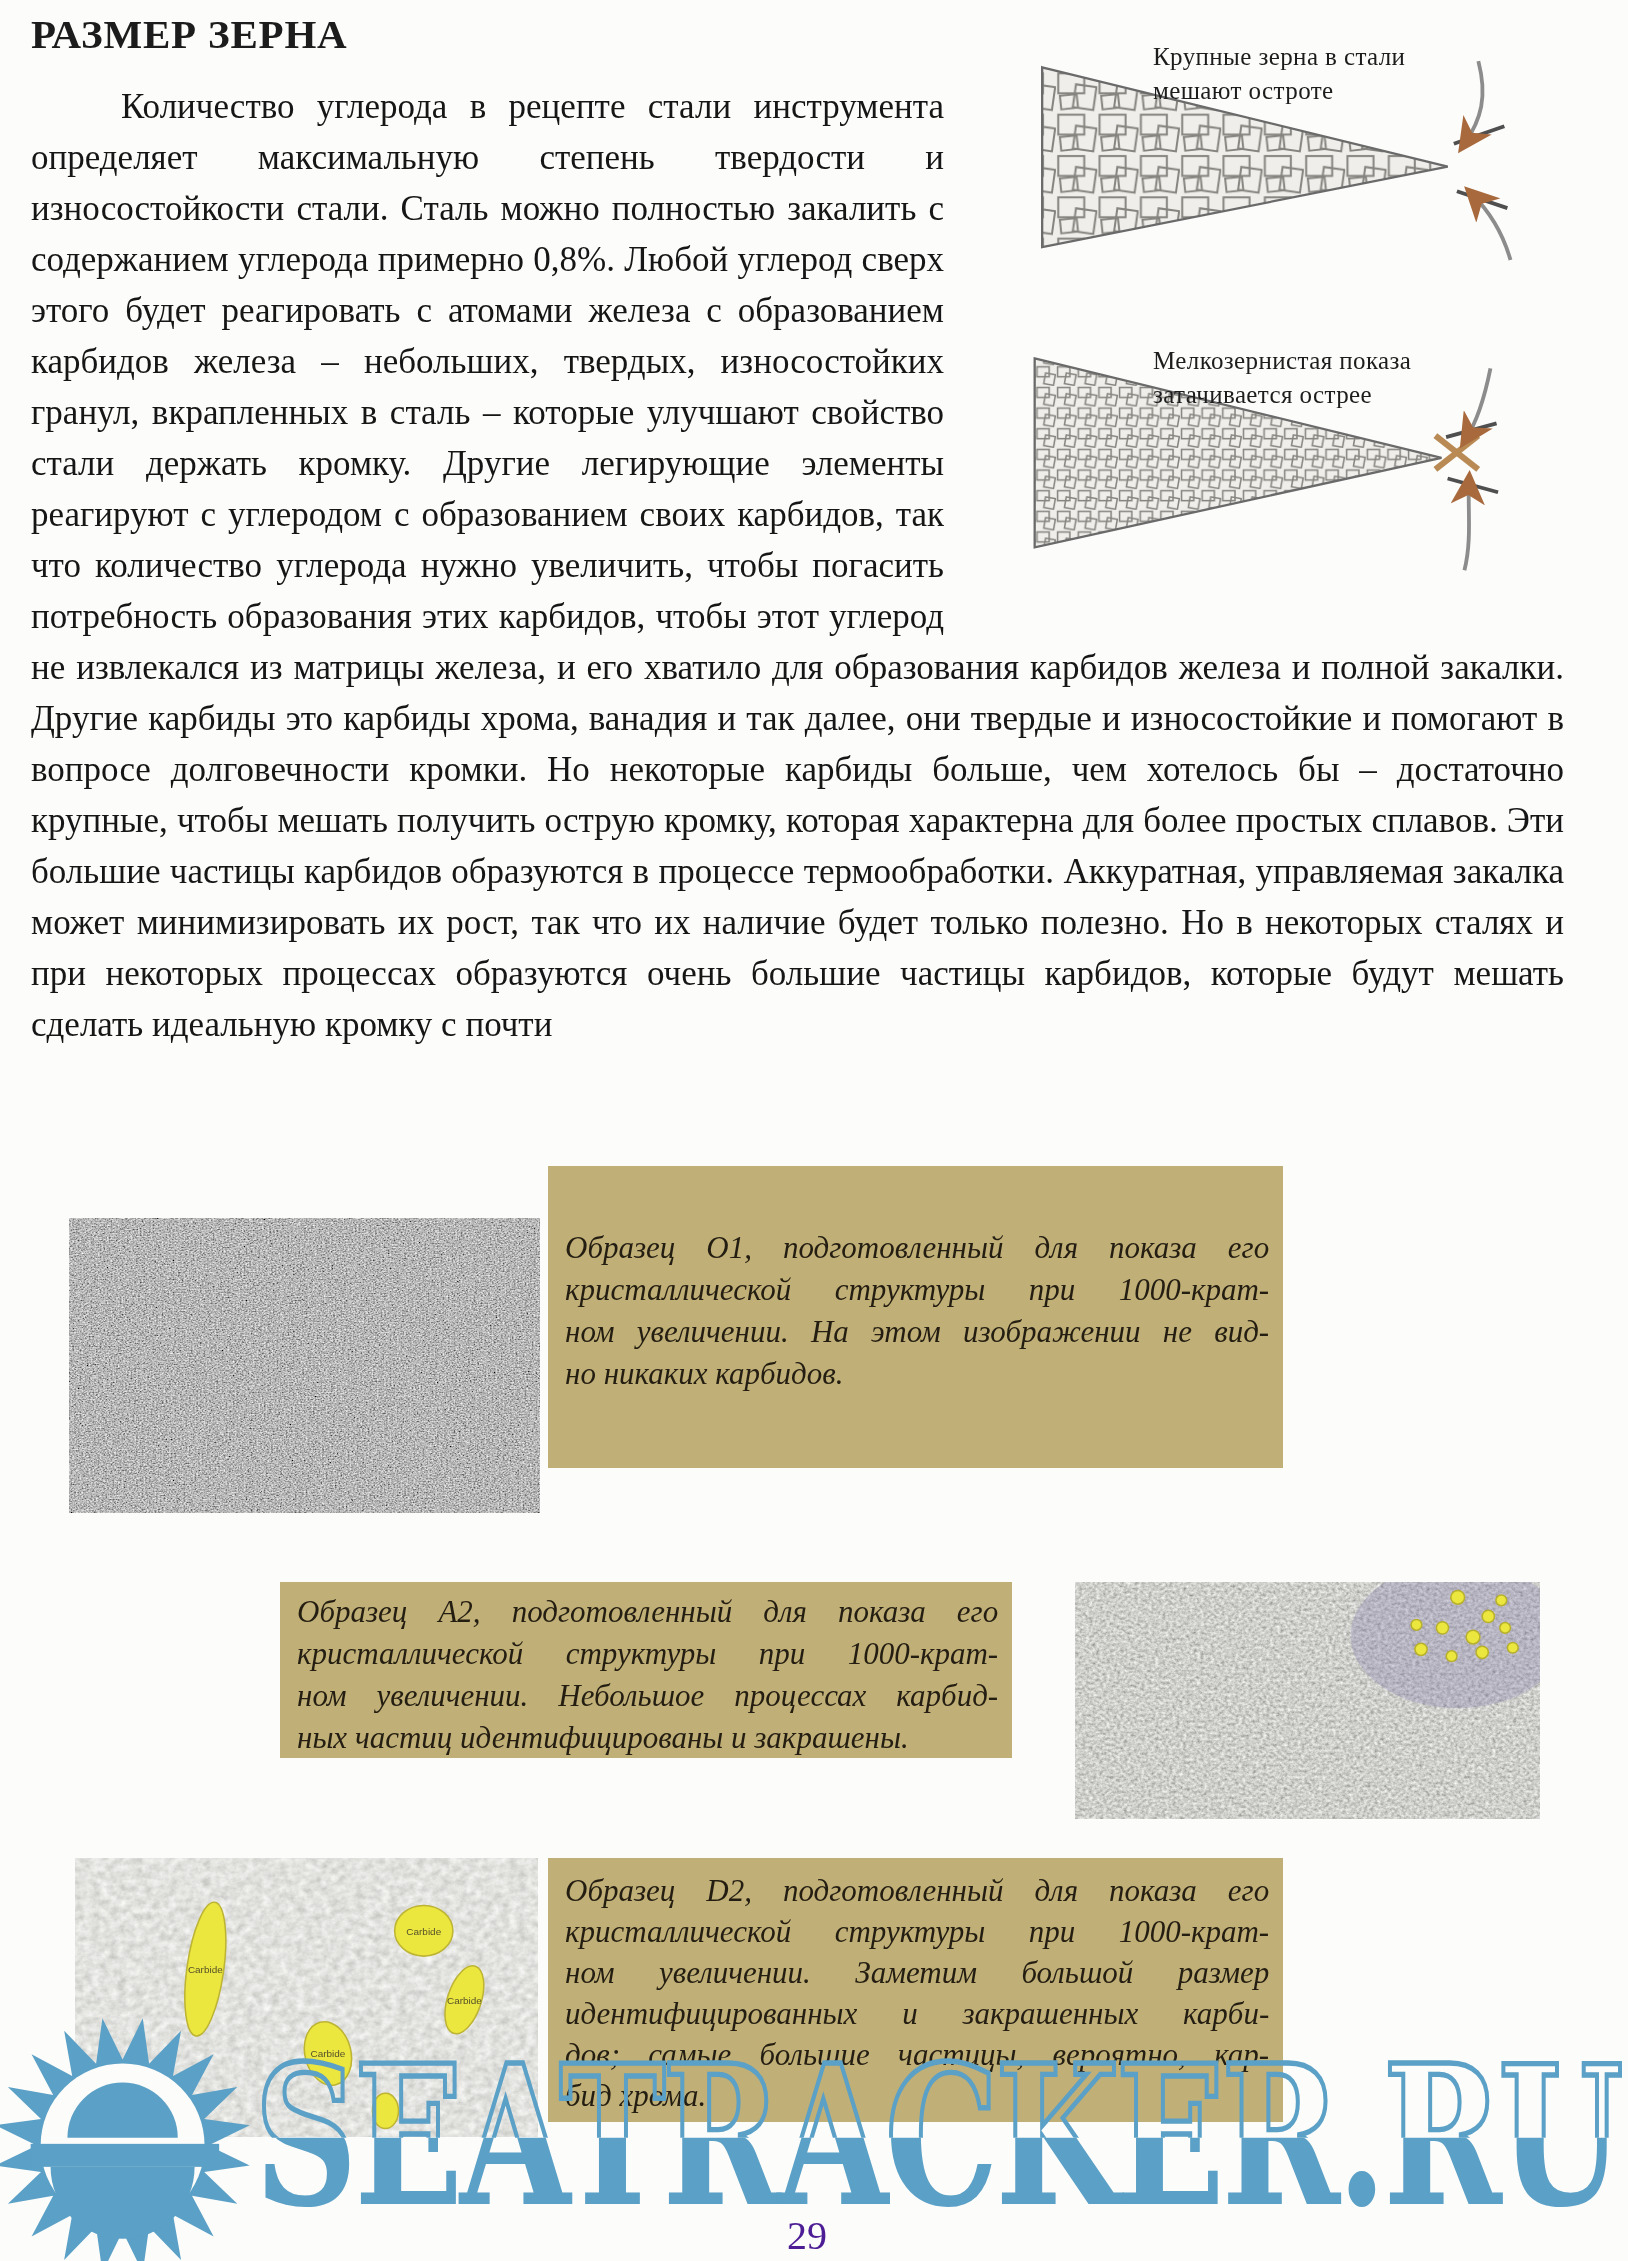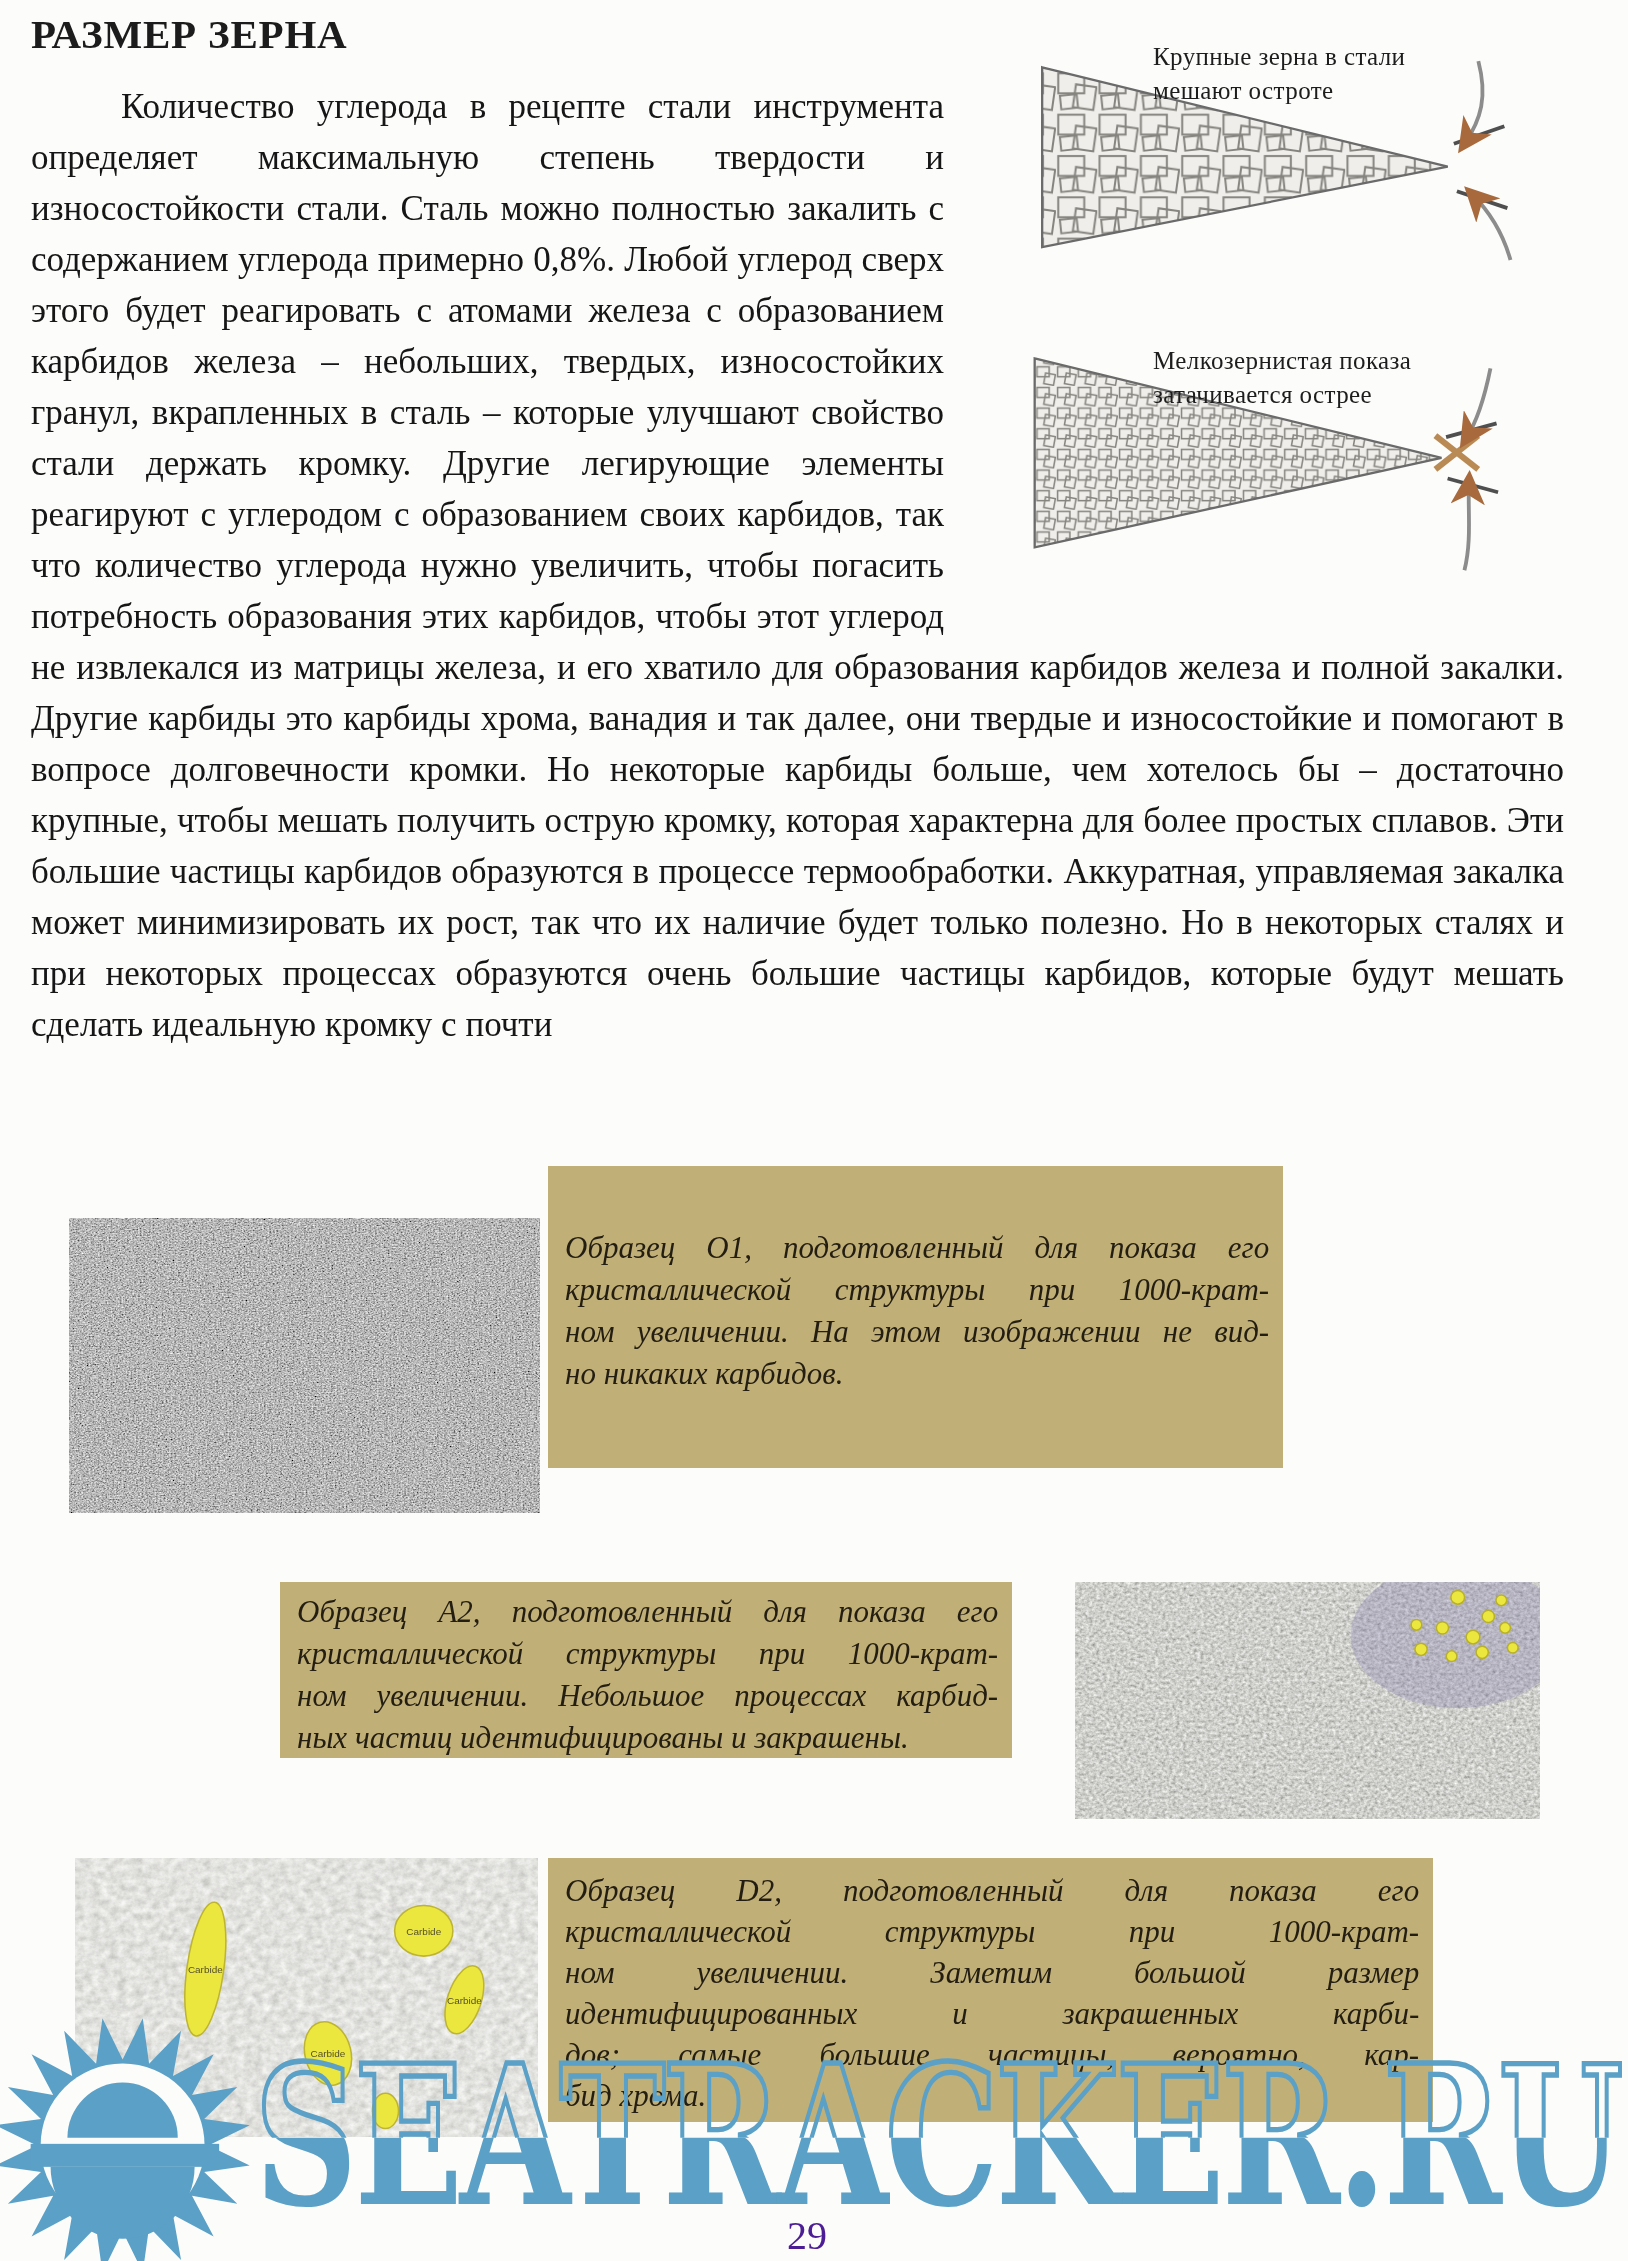--- a/index.html
+++ b/index.html
@@ -49,21 +49,21 @@
   .fig2-img{left:1075px;top:1582px;}
   .fig3-img{left:75px;top:1858px;}
   .cap-box{
     position:absolute;background:var(--caption-bg);
     font-style:italic;font-size:31px;line-height:42px;
     color:var(--caption-text);
     box-sizing:border-box;
   }
   .fig1-cap{left:548px;top:1166px;width:735px;height:302px;padding:61px 13.8px 0 17px;}
   .fig2-cap{left:280px;top:1582px;width:732px;height:176px;padding:9.2px 13.8px 0 17px;}
-  .fig3-cap{left:548px;top:1858px;width:885px;height:264px;padding:12.3px 13.8px 0 17px;line-height:41px;}
+  .fig3-cap{left:548px;top:1858px;width:735px;height:264px;padding:12.3px 13.8px 0 17px;line-height:41px;}
   .cap-line{text-align:justify;text-align-last:justify;}
   .cap-line.last{text-align-last:left;}
   .watermark{
     position:absolute;left:0;top:1992px;width:1629px;height:270px;
     pointer-events:none;
   }
   .wm-text{
     font-family:"DejaVu Serif",serif;font-weight:bold;
     font-size:252px;letter-spacing:-6px;
   }

